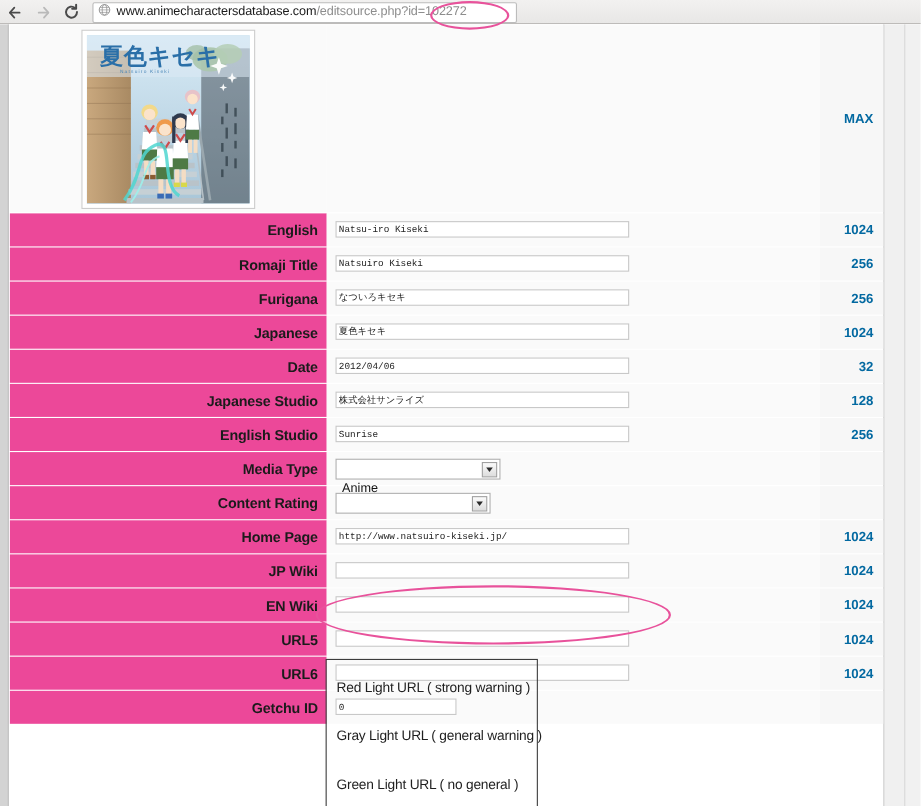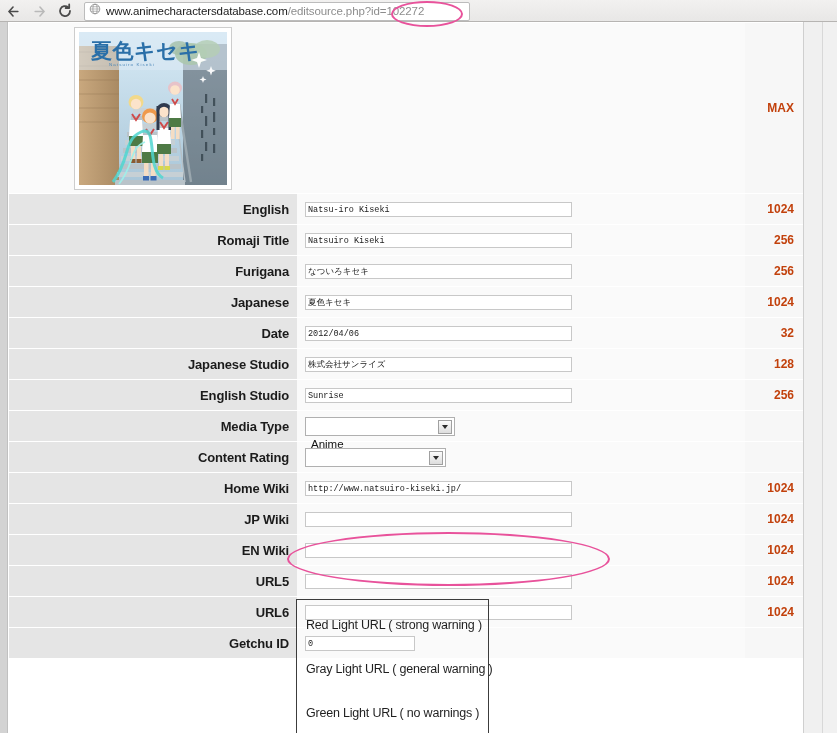--- a/index.html
+++ b/index.html
@@ -75,40 +75,40 @@
   #form-table {
     position: absolute; left: 9px; top: 0;
     width: 794px;
     border-collapse: separate;
     border-spacing: 0 1px;
   }
   #form-table td { padding: 0; vertical-align: middle; margin-left: 25px; }
 
   .c-label {
     width: 288px;
-    background: #e5e5e5;
+    background: #ec4899;
     text-align: right;
     padding-right: 8px !important;
     font-size: 13px;
     font-weight: bold;
     color: #1b1b1b;
     letter-spacing: -0.15px;
   }
   .c-field {
     background: #fafafa;
     padding-left: 8px !important;
   }
   .c-max {
     width: 58px;
     background: #f7f7f7;
     text-align: right;
     padding-right: 9px !important;
     font-size: 12px;
     font-weight: bold;
-    color: #c2410c;
+    color: #0369a1;
   }
   tr.row td { height: 30px; }
 
   
   #row-cover td { height: 170px; vertical-align: middle; }
   #cover-cell { background: #fafafa; text-align: center; }
   #cover-art {
     display: inline-block;
     width: 158px; height: 163px;
     border: 1px solid #cdcdcd;
@@ -469,21 +469,21 @@
             <span class="sel-val"></span>
             <span class="sel-arrow">
                 <i></i>
               </span>
           </span>
         </td>
         <td class="c-max"></td>
       </tr>
 
       <tr class="row">
-        <td class="c-label">Home Wiki</td>
+        <td class="c-label">Home Page</td>
         <td class="c-field">
           <input class="t w267" type="text" value="http://www.natsuiro-kiseki.jp/" style="">
         </td>
         <td class="c-max">1024</td>
       </tr>
 
       <tr class="row">
         <td class="c-label">JP Wiki</td>
         <td class="c-field">
           <input class="t w267" type="text" value="" style="">
@@ -523,19 +523,19 @@
         </td>
         <td class="c-max"></td>
       </tr>
 
     </tbody>
   </table>
 
   <div id="tooltip-box">
     <span class="tip" id="tip-red">Red Light URL ( strong warning )</span>
     <span class="tip" id="tip-gray">Gray Light URL ( general warning )</span>
-    <span class="tip" id="tip-green">Green Light URL ( no warnings )</span>
+    <span class="tip" id="tip-green">Green Light URL ( no general )</span>
   </div>
 
   <div class="pink-ellipse" id="ellipse-wiki"></div>
 </div>
 
 <div class="pink-ellipse" id="ellipse-url"></div>
 
 </body></html>

